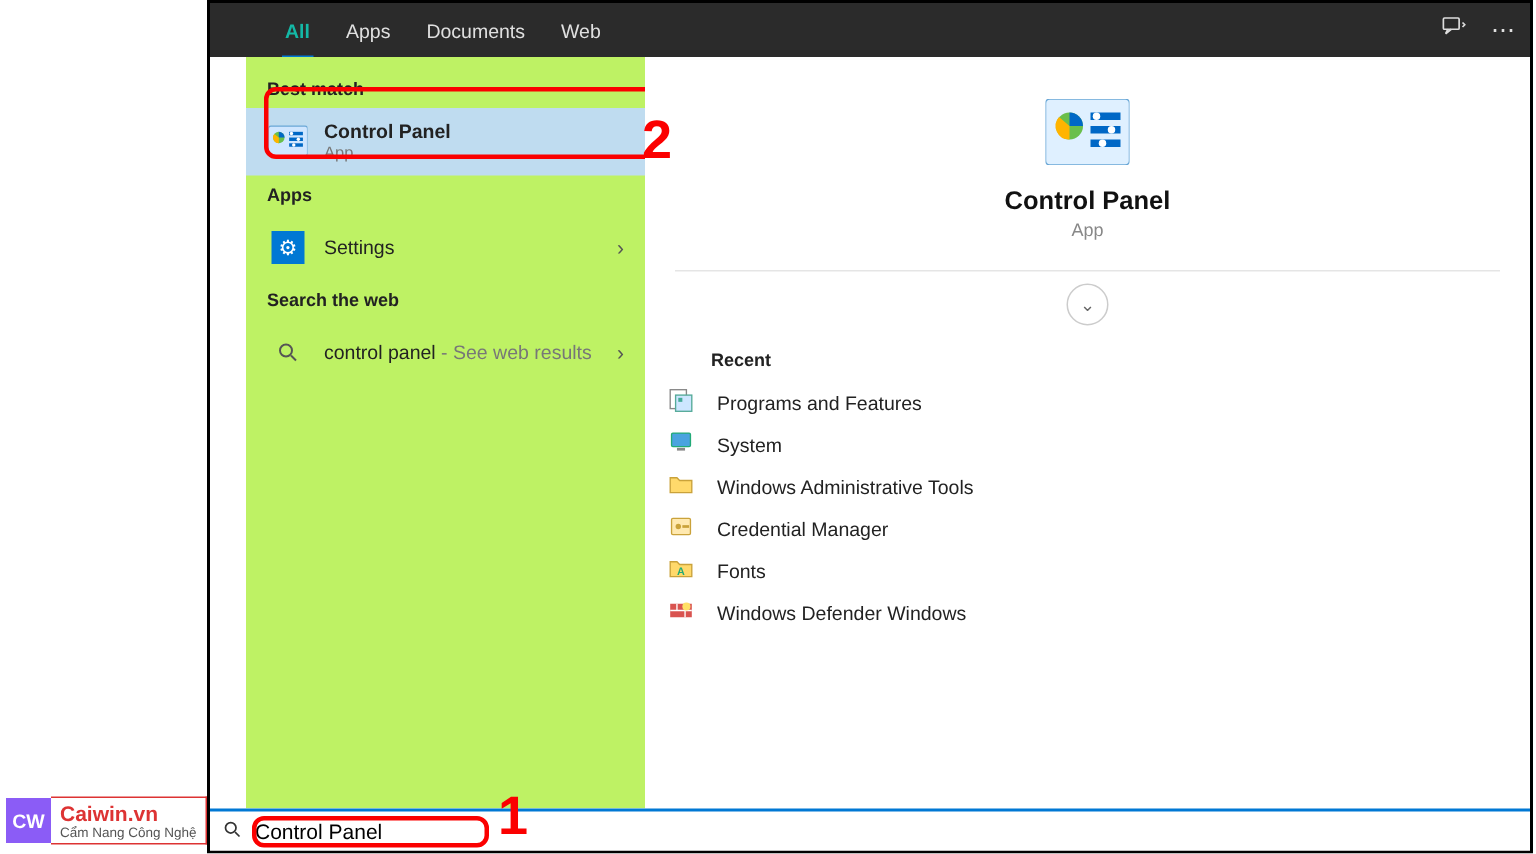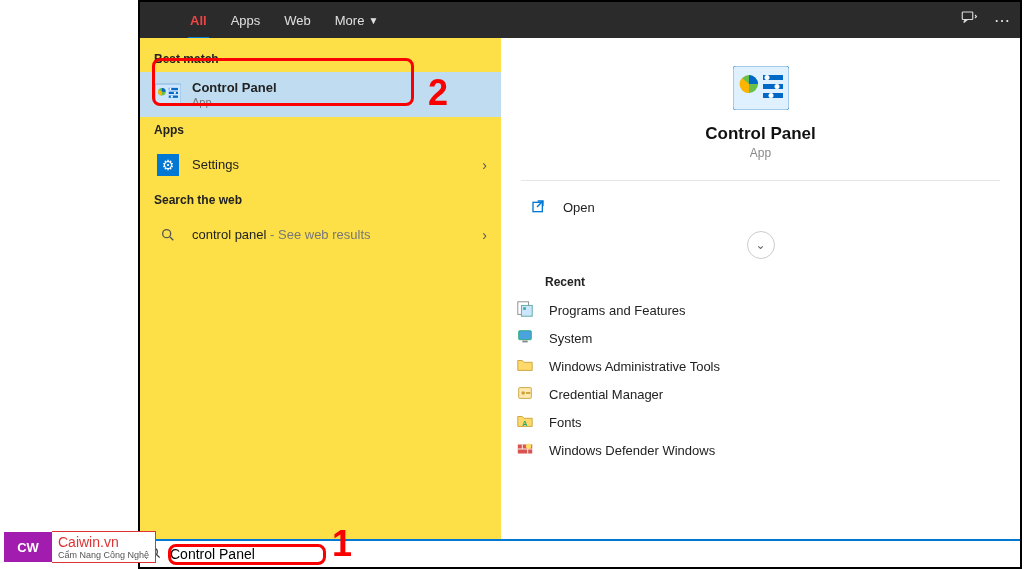--- a/index.html
+++ b/index.html
@@ -1,28 +1,28 @@
 <!DOCTYPE html>
 <html><head>
 <meta charset="utf-8">
 <style>
   * { box-sizing: border-box; font-family: "Segoe UI", Arial, sans-serif; }
   body { margin: 0; background: #fff; width: 1024px; height: 569px; overflow: hidden; position: relative; }
   .frame { position: absolute; left: 138px; top: 0; width: 884px; height: 569px; border: 2px solid #000; background: #fff; }
 
   .topbar { background: #2b2b2b; height: 36px; display: flex; align-items: center; padding: 0 0 0 38px; color: #e0e0e0; font-size: 13px; position: relative; }
   .tab { cursor:pointer; padding: 0 12px; height:100%; display:flex; align-items:center; }
-  .tab.active { color:#ef4444; position:relative; font-weight:600;}
+  .tab.active { color:#14b8a6; position:relative; font-weight:600;}
   .tab.active::after { content:""; position:absolute; left:10px; right:10px; bottom:-2px; height:3px; background:#0078d4;}
   .tab .chev { margin-left:4px; font-size:10px;}
   .top-right { position:absolute; right:10px; display:flex; gap:16px; align-items:center; }
   .top-right span { cursor:pointer; color:#e0e0e0; font-size:16px;}
 
   .body { display:flex; height: calc(100% - 36px - 28px); }
-  .left { width: 361px; background:#fde047; padding:8px 0 0 0; position:relative; }
+  .left { width: 266px; background:#bef264; padding:8px 0 0 0; position:relative;margin-left:24px; }
   .right { flex:1; background:#fff; padding:0; overflow:hidden; position:relative;}
 
   .section-label { font-weight:600; font-size:12px; color:#222; padding:6px 14px; }
   .result-row { display:flex; align-items:center; padding:8px 14px; font-size:13px; color:#222; cursor:pointer; position:relative;}
   .result-row .chev-r { margin-left:auto; color:#555; font-size:14px;}
   .result-row.selected { background:#bfdcf0;}
   .result-row .icon { width:28px; height:28px; margin-right:10px; display:flex; align-items:center; justify-content:center; flex-shrink:0;}
   .result-row .title { font-size:13px; font-weight:600;}
   .result-row .sub { font-size:11px; color:#777;}
   .result-row .stack { display:flex; flex-direction:column; line-height:1.2;}
@@ -47,37 +47,34 @@
   .expand-circ { width:28px;height:28px;border:1px solid #ccc;border-radius:50%;margin:6px auto 10px auto;display:flex;align-items:center;justify-content:center;color:#666;font-size:12px;cursor:pointer;}
   .recent-label { font-weight:600; font-size:12px; padding:6px 44px; color:#222;}
   .recent-row { display:flex; align-items:flex-end; padding:5px 14px; font-size:13px; color:#222; cursor:pointer;}
   .recent-row .ic { width:20px; margin-right:14px; display:flex; align-items:center; justify-content:center;}
 
   .searchbar { position:absolute; left:0; right:0; bottom:0; height:28px; border-top:2px solid #0078d4; background:#fff; display:flex; align-items:center; padding:0 8px;}
   .searchbar .mg { color:#333; margin-right:6px; font-size:14px;}
   .searchbar input { border:none; outline:none; font-size:14px; width:260px; background:transparent;}
 
   .watermark { position:absolute; left:4px; bottom:6px; display:flex; align-items:center;}
-  .watermark .sq { width:48px;height:30px;background:#a21caf;color:#fff;font-weight:700;display:flex;align-items:center;justify-content:center;font-size:13px;}
+  .watermark .sq { width:30px;height:30px;background:#8b5cf6;color:#fff;font-weight:700;display:flex;align-items:center;justify-content:center;font-size:13px;}
   .watermark .txt { border:1px solid #d33;border-left:none; padding:2px 6px; background:#fff;}
-  .watermark .txt .a{color:#d33;font-weight:400;font-size:14px;}
+  .watermark .txt .a{color:#d33;font-weight:700;font-size:14px;}
   .watermark .txt .b{color:#555;font-size:9px;}
 </style>
 </head>
 <body>
 
 <div class="frame">
   <div class="topbar">
     <div class="tab active">All</div>
     <div class="tab">Apps</div>
+    <div class="tab">Documents</div>
     <div class="tab">Web</div>
-    <div class="tab">
-        <span>More</span>
-        <span class="chev">▼</span>
-      </div>
     <div class="top-right">
       <span>
         <svg width="18" height="18" viewBox="0 0 24 24" fill="none" stroke="#ddd" stroke-width="1.5">
             <rect x="3" y="4" width="14" height="10" rx="1"></rect>
             <path d="M7 14l-2 4 5-4"></path>
             <path d="M20 8l2 2-2 2"></path>
           </svg>
       </span>
       <span>⋯</span>
     </div>
@@ -143,28 +140,20 @@
               <rect x="30" y="27" width="20" height="5" fill="#0068c6"></rect>
               <circle cx="34" cy="11.5" r="2.5" fill="#fff"></circle>
               <circle cx="44" cy="20.5" r="2.5" fill="#fff"></circle>
               <circle cx="38" cy="29.5" r="2.5" fill="#fff"></circle>
             </svg>
         </div>
         <h2>Control Panel</h2>
         <div class="sub">App</div>
       </div>
       <div class="divider"></div>
-      <div class="action-row">
-        <svg class="ic" width="16" height="16" viewBox="0 0 24 24" fill="none" stroke="#0078d4" stroke-width="2">
-            <rect x="3" y="5" width="14" height="14"></rect>
-            <path d="M10 3h8v8"></path>
-            <path d="M18 3L9 12"></path>
-          </svg>
-        <span>Open</span>
-      </div>
       <div class="expand-circ">
           <span>⌄</span>
         </div>
       <div class="recent-label">Recent</div>
 
       <div class="recent-row">
           <span class="ic">
             <svg width="18" height="18" viewBox="0 0 20 20">
               <rect x="2" y="2" width="12" height="14" fill="#fff" stroke="#888"></rect>
               <rect x="6" y="6" width="12" height="12" fill="#cde6ff" stroke="#5a9"></rect>

